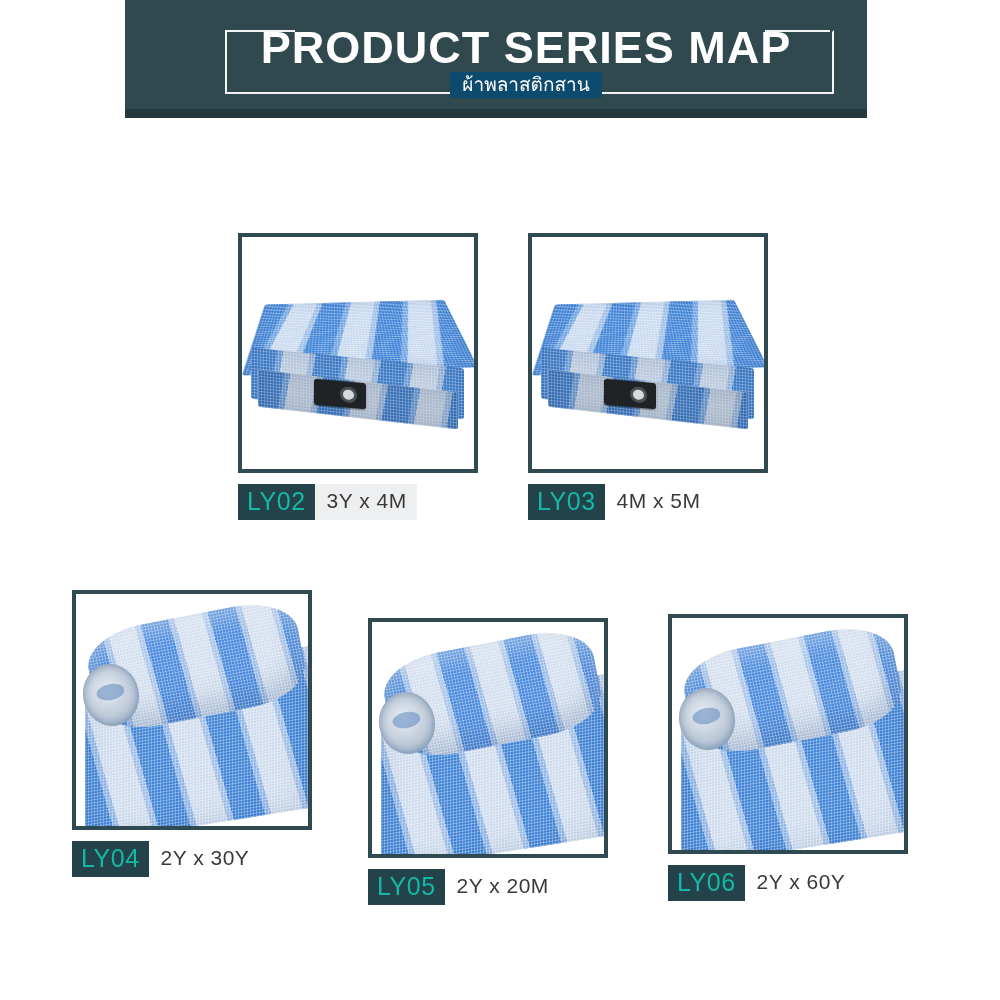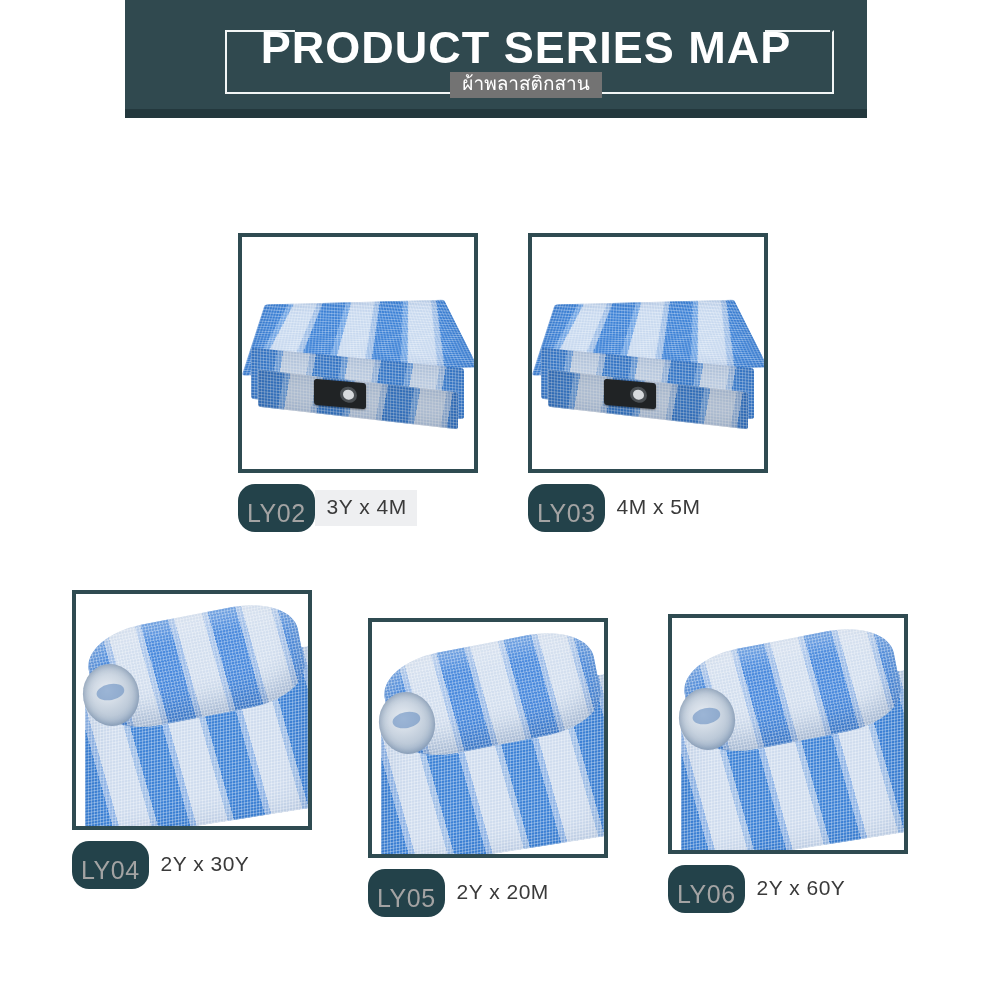--- a/index.html
+++ b/index.html
@@ -39,46 +39,45 @@
     letter-spacing:1px;
     line-height:56px;
     white-space:nowrap;
   }
   #subtitle-wrap{
     position:absolute;left:0;top:72px;width:802px;
     display:flex;align-items:center;justify-content:center;
   }
   #subtitle{
     color:#ffffff;font-size:19px;line-height:26px;
-    padding:0 12px;background:#737373;
-    font-family:Liberation Mono, monospace;
+    padding:0 12px;background:#0c4a6e;
+    font-family:Liberation Sans, sans-serif;
     white-space:nowrap;
   }
 
   
   .card{position:absolute;}
   .frame{
     box-sizing:border-box;
     border:4px solid #2f4b51;
     background:#ffffff;
     overflow:hidden;
     position:relative;
   }
   .label-row{
     display:flex;align-items:center;
     margin-top:11px;
     white-space:nowrap;
   }
   .code-badge{
-    background:#23424a;color:#a3a3a3;
+    background:#23424a;color:#14b8a6;
     font-size:25px;font-weight:normal;
-    padding:15px 9px 5px 9px;
+    padding:3px 9px 5px 9px;
     line-height:28px;
     letter-spacing:0.5px;
-    border-radius:17px;
   }
   .dim-text{
     color:#3a3a3a;
     font-size:21px;
     line-height:28px;
     padding:3px 10px 5px 12px;
     letter-spacing:0.5px;
   }
   .dim-text.shaded{background:#eeeff1;}
 

